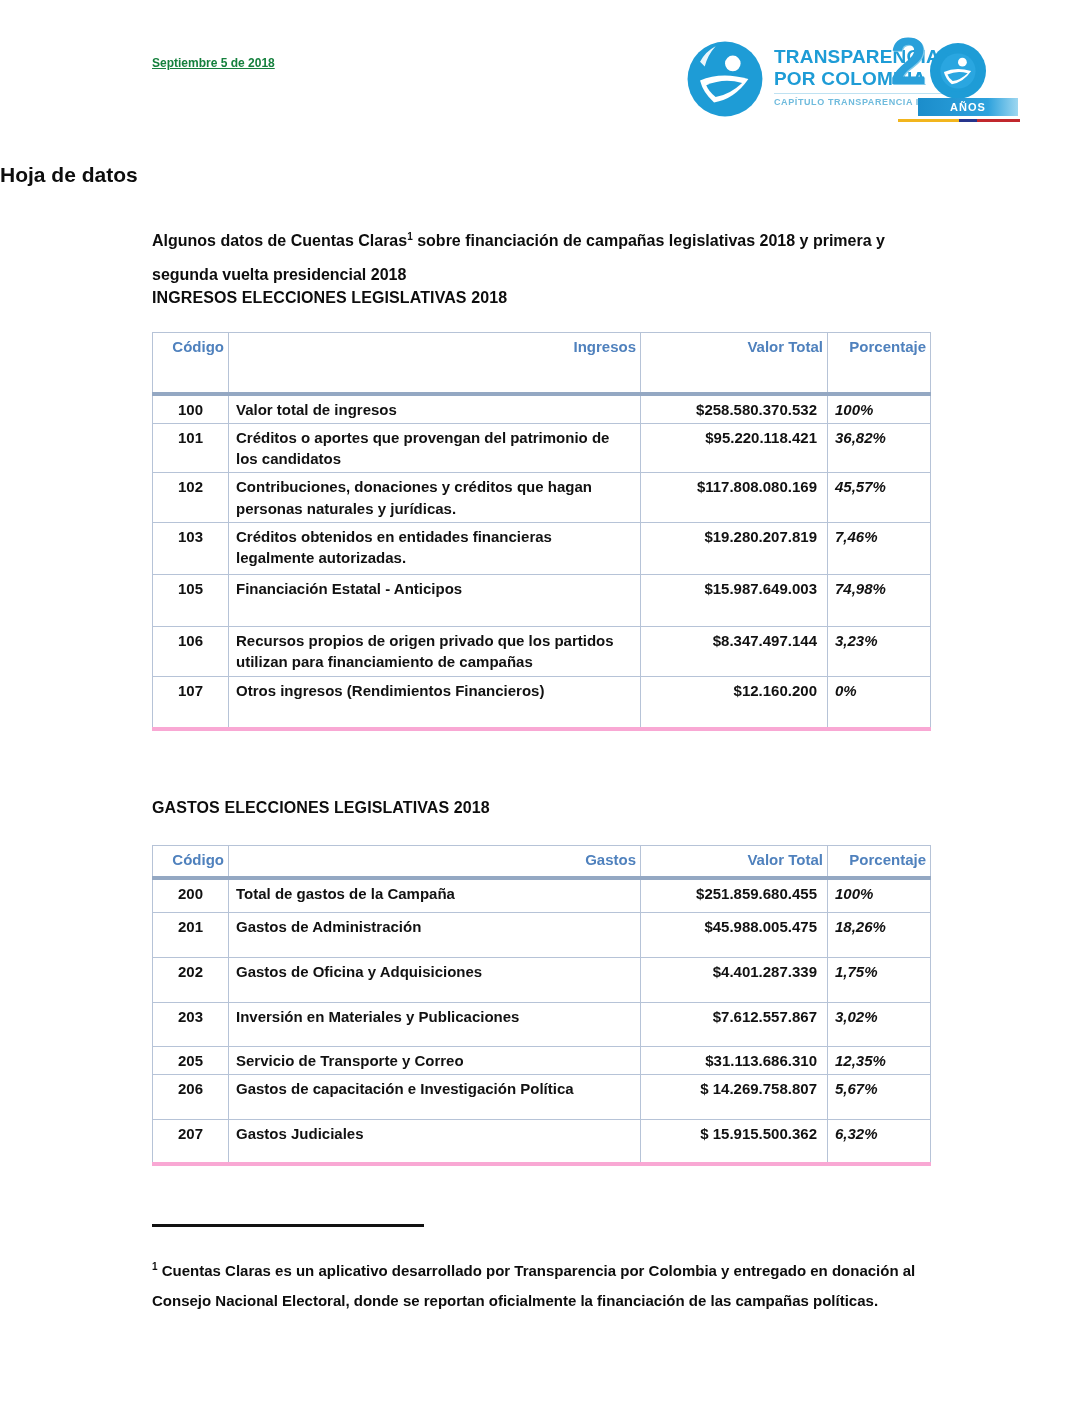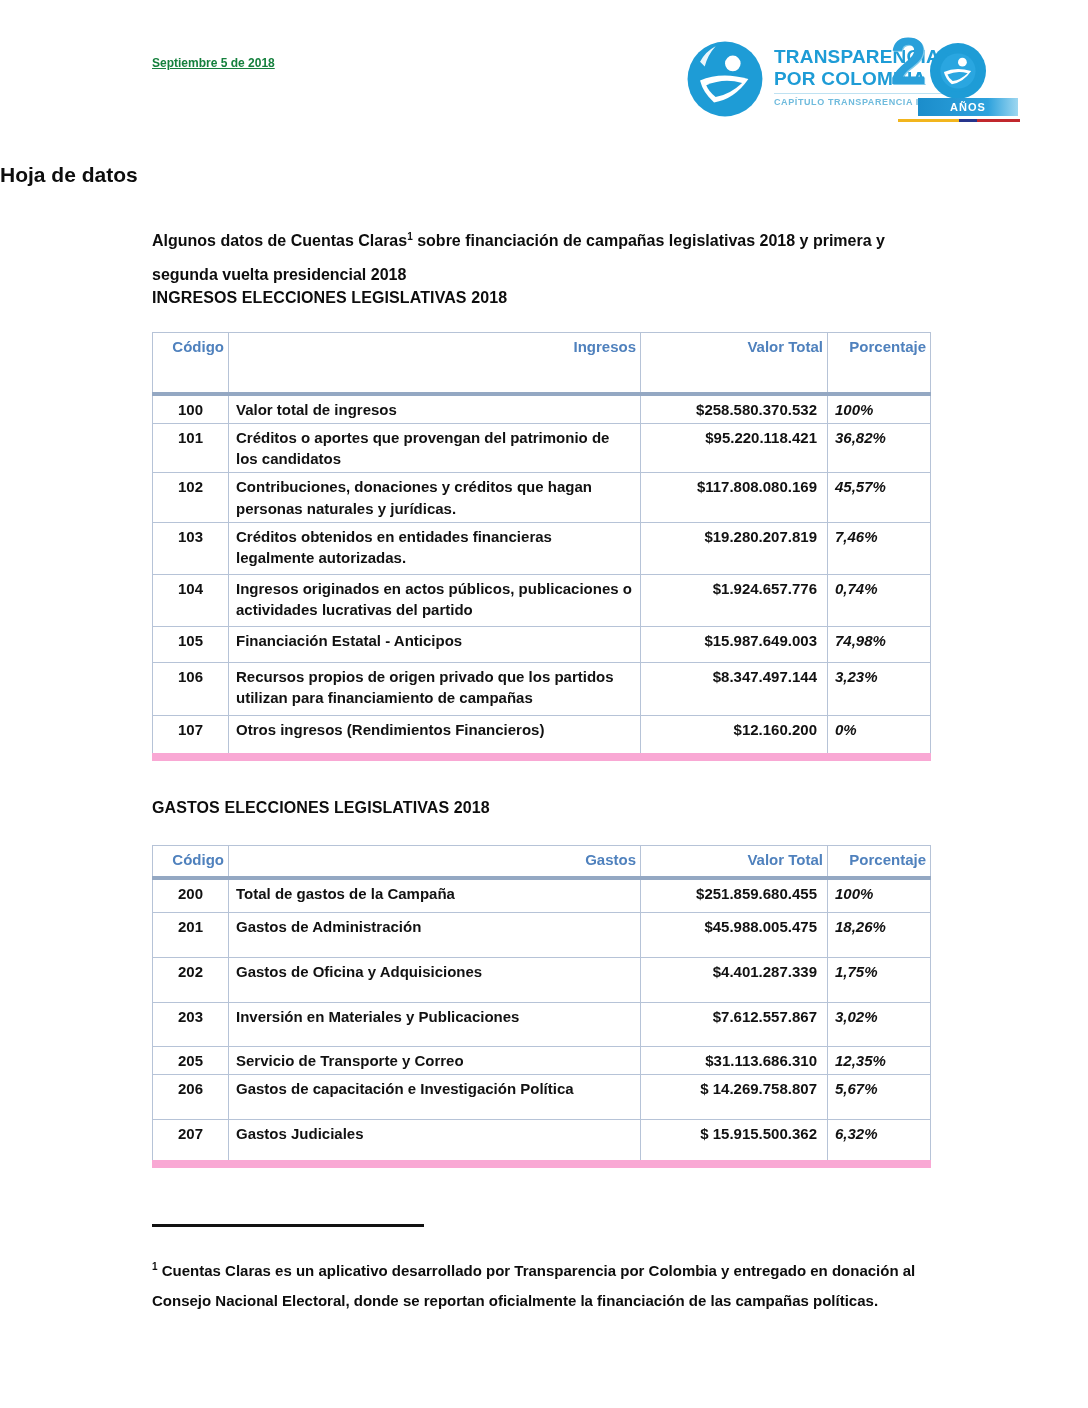--- a/index.html
+++ b/index.html
@@ -50,21 +50,21 @@
   .datatable col.c-pct{width:103px;}
   .datatable th{
     color:#4f81bd;font-size:15px;font-weight:700;text-align:right;vertical-align:top;
     padding:5px 4px 0 4px;border:1px solid #b6c3d7;border-bottom:4px solid #94a8c3;
     background:#ffffff;
   }
   .datatable td{
     border:1px solid #b6c3d7;vertical-align:top;padding:3px 7px;line-height:1.42;
     font-weight:700;color:#111;
   }
-  .datatable tbody tr:last-child td{border-bottom:8px solid #f9a8d4;}
+  .datatable tbody tr:last-child td{border-bottom:4px solid #f9a8d4;}
   .datatable td.codigo{text-align:center;padding-left:2px;padding-right:2px;}
   .datatable td.valor{text-align:right;padding-right:10px;}
   .datatable td.pct{text-align:left;font-style:italic;}
   
   #t1 thead tr{height:61px;}
   #t1 tbody tr:nth-of-type(1){height:27px;}
   #t1 tbody tr:nth-of-type(2){height:46px;}
   #t1 tbody tr:nth-of-type(3){height:47px;}
   #t1 tbody tr:nth-of-type(4){height:52px;}
   #t1 tbody tr:nth-of-type(5){height:52px;}
@@ -167,26 +167,20 @@
       <td class="valor">$117.808.080.169</td>
       <td class="pct">45,57%</td>
     </tr>
         <tr>
       <td class="codigo">103</td>
       <td class="concepto">Créditos obtenidos en entidades financieras legalmente autorizadas.</td>
       <td class="valor">$19.280.207.819</td>
       <td class="pct">7,46%</td>
     </tr>
         <tr>
-      <td class="codigo">104</td>
-      <td class="concepto">Ingresos originados en actos públicos, publicaciones o actividades lucrativas del partido</td>
-      <td class="valor">$1.924.657.776</td>
-      <td class="pct">0,74%</td>
-    </tr>
-        <tr>
       <td class="codigo">105</td>
       <td class="concepto">Financiación Estatal - Anticipos</td>
       <td class="valor">$15.987.649.003</td>
       <td class="pct">74,98%</td>
     </tr>
         <tr>
       <td class="codigo">106</td>
       <td class="concepto">Recursos propios de origen privado que los partidos utilizan para financiamiento de campañas</td>
       <td class="valor">$8.347.497.144</td>
       <td class="pct">3,23%</td>

